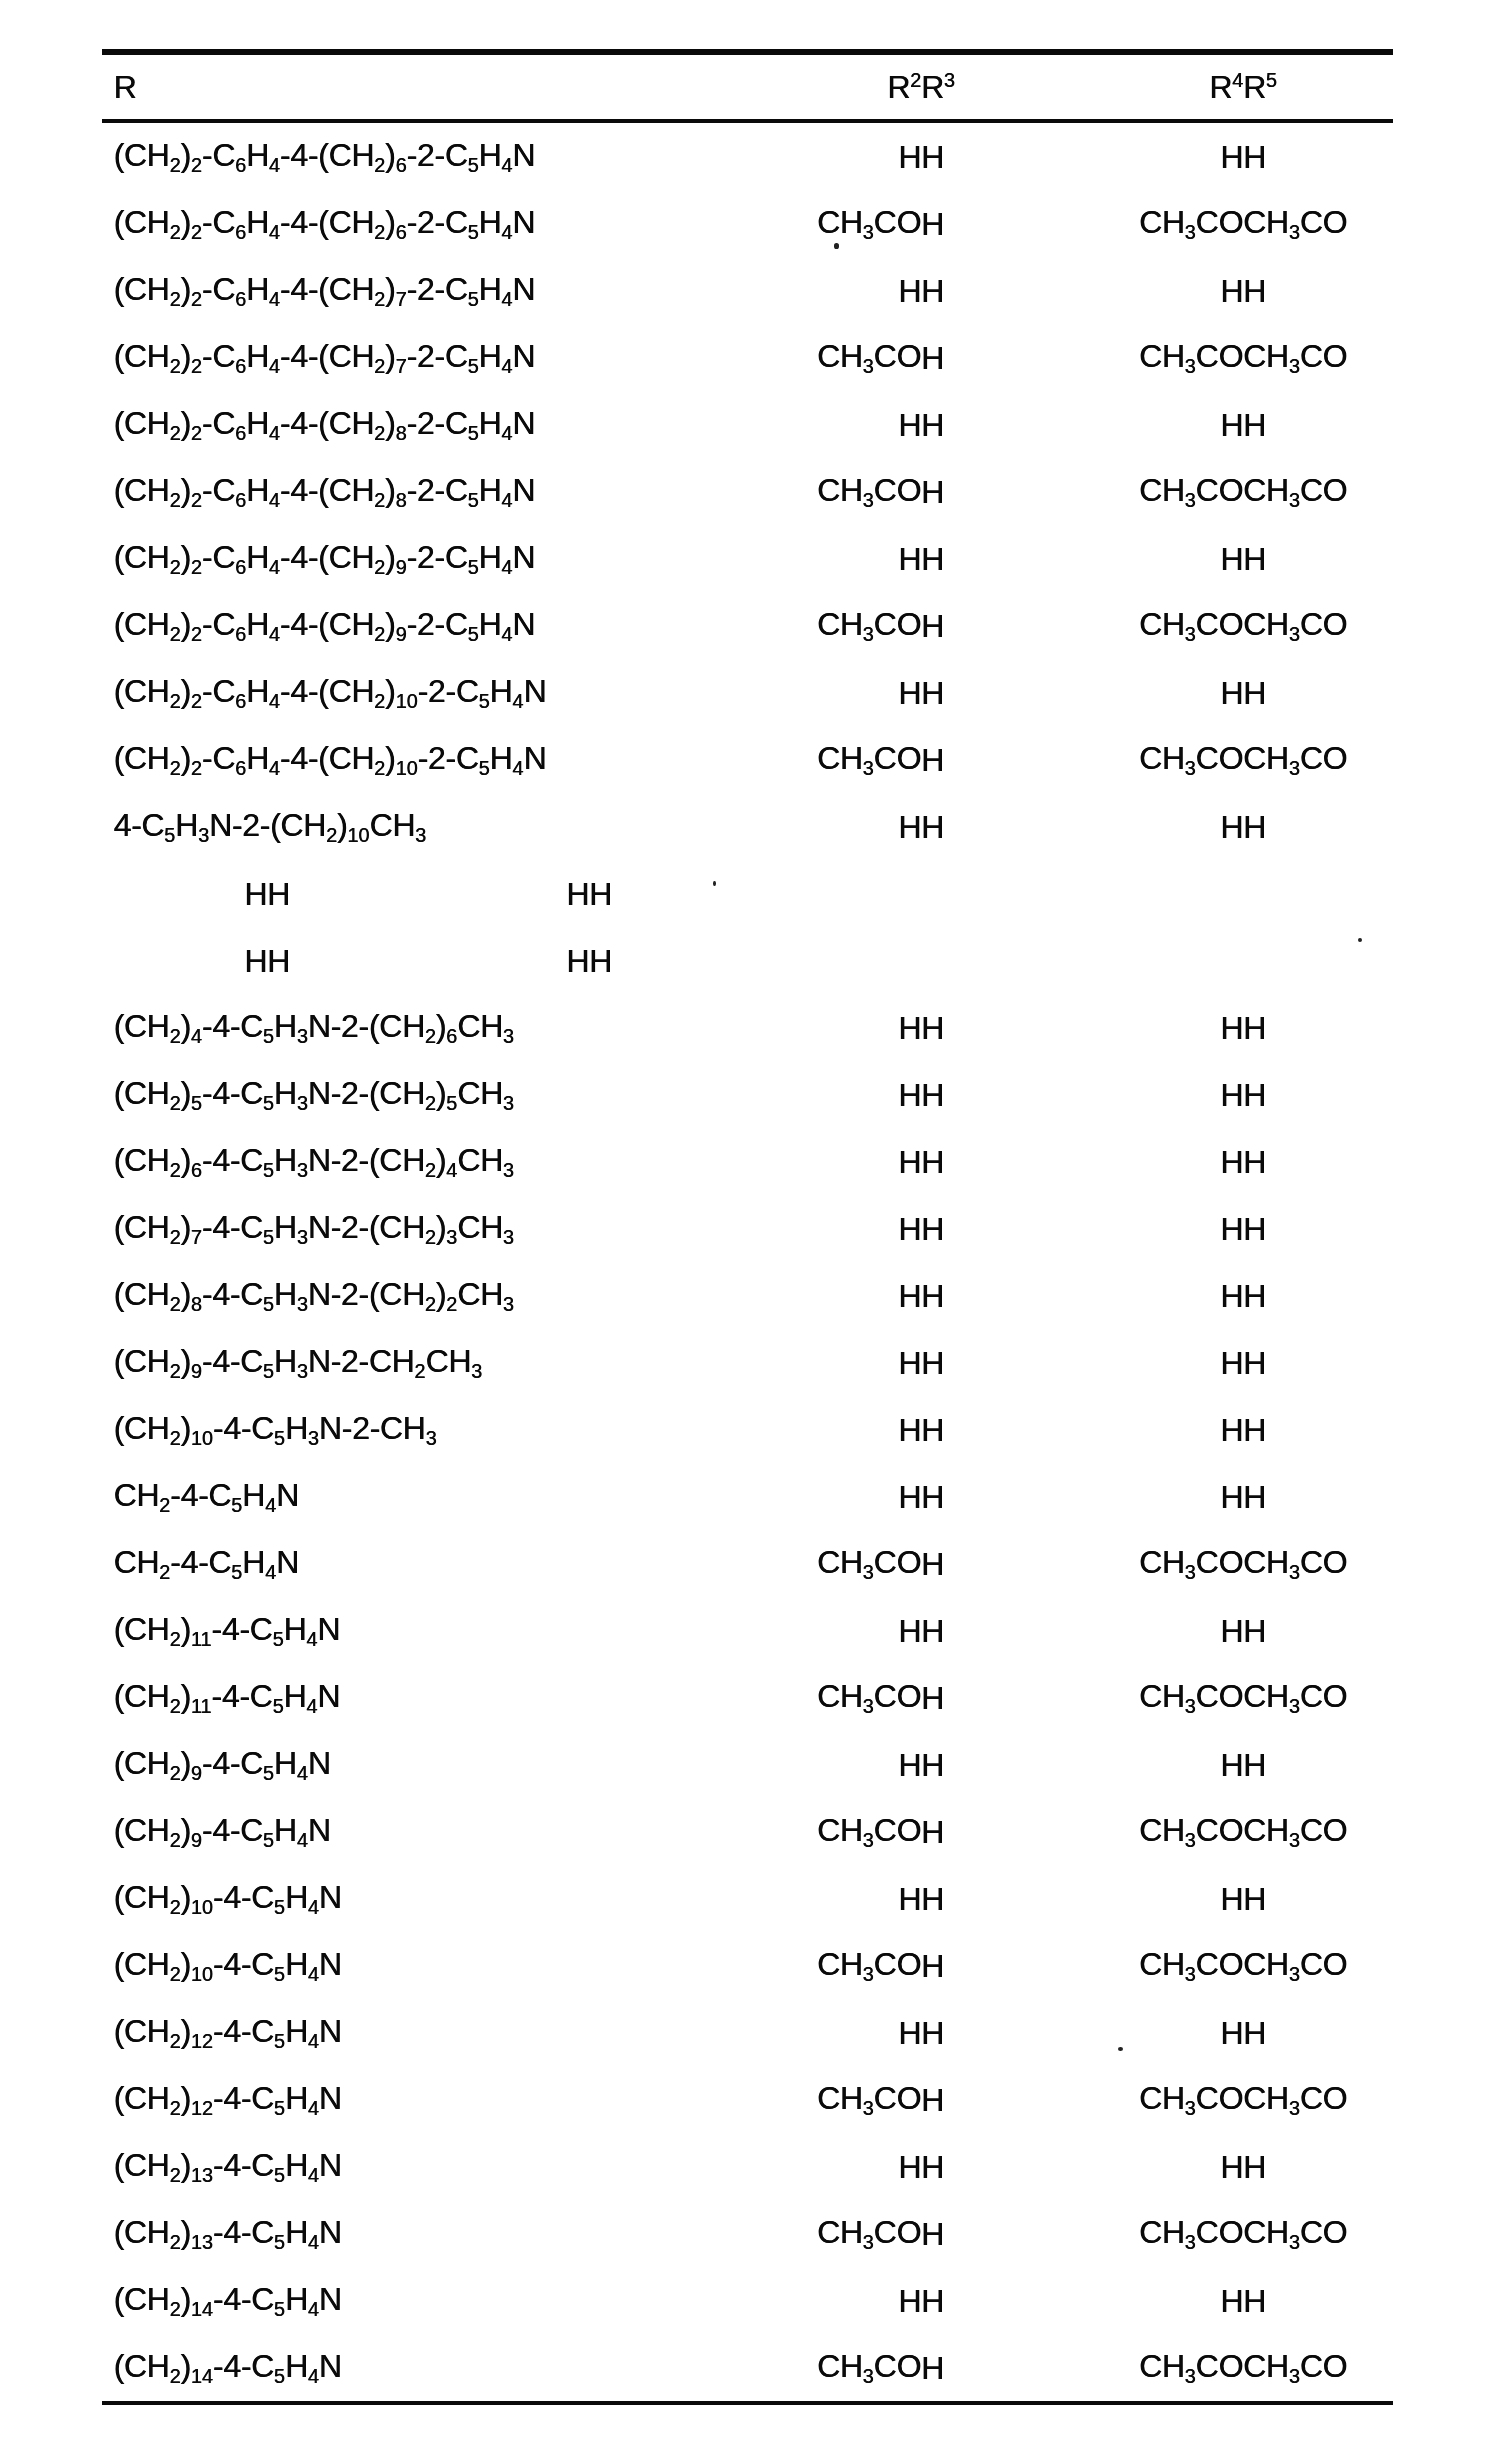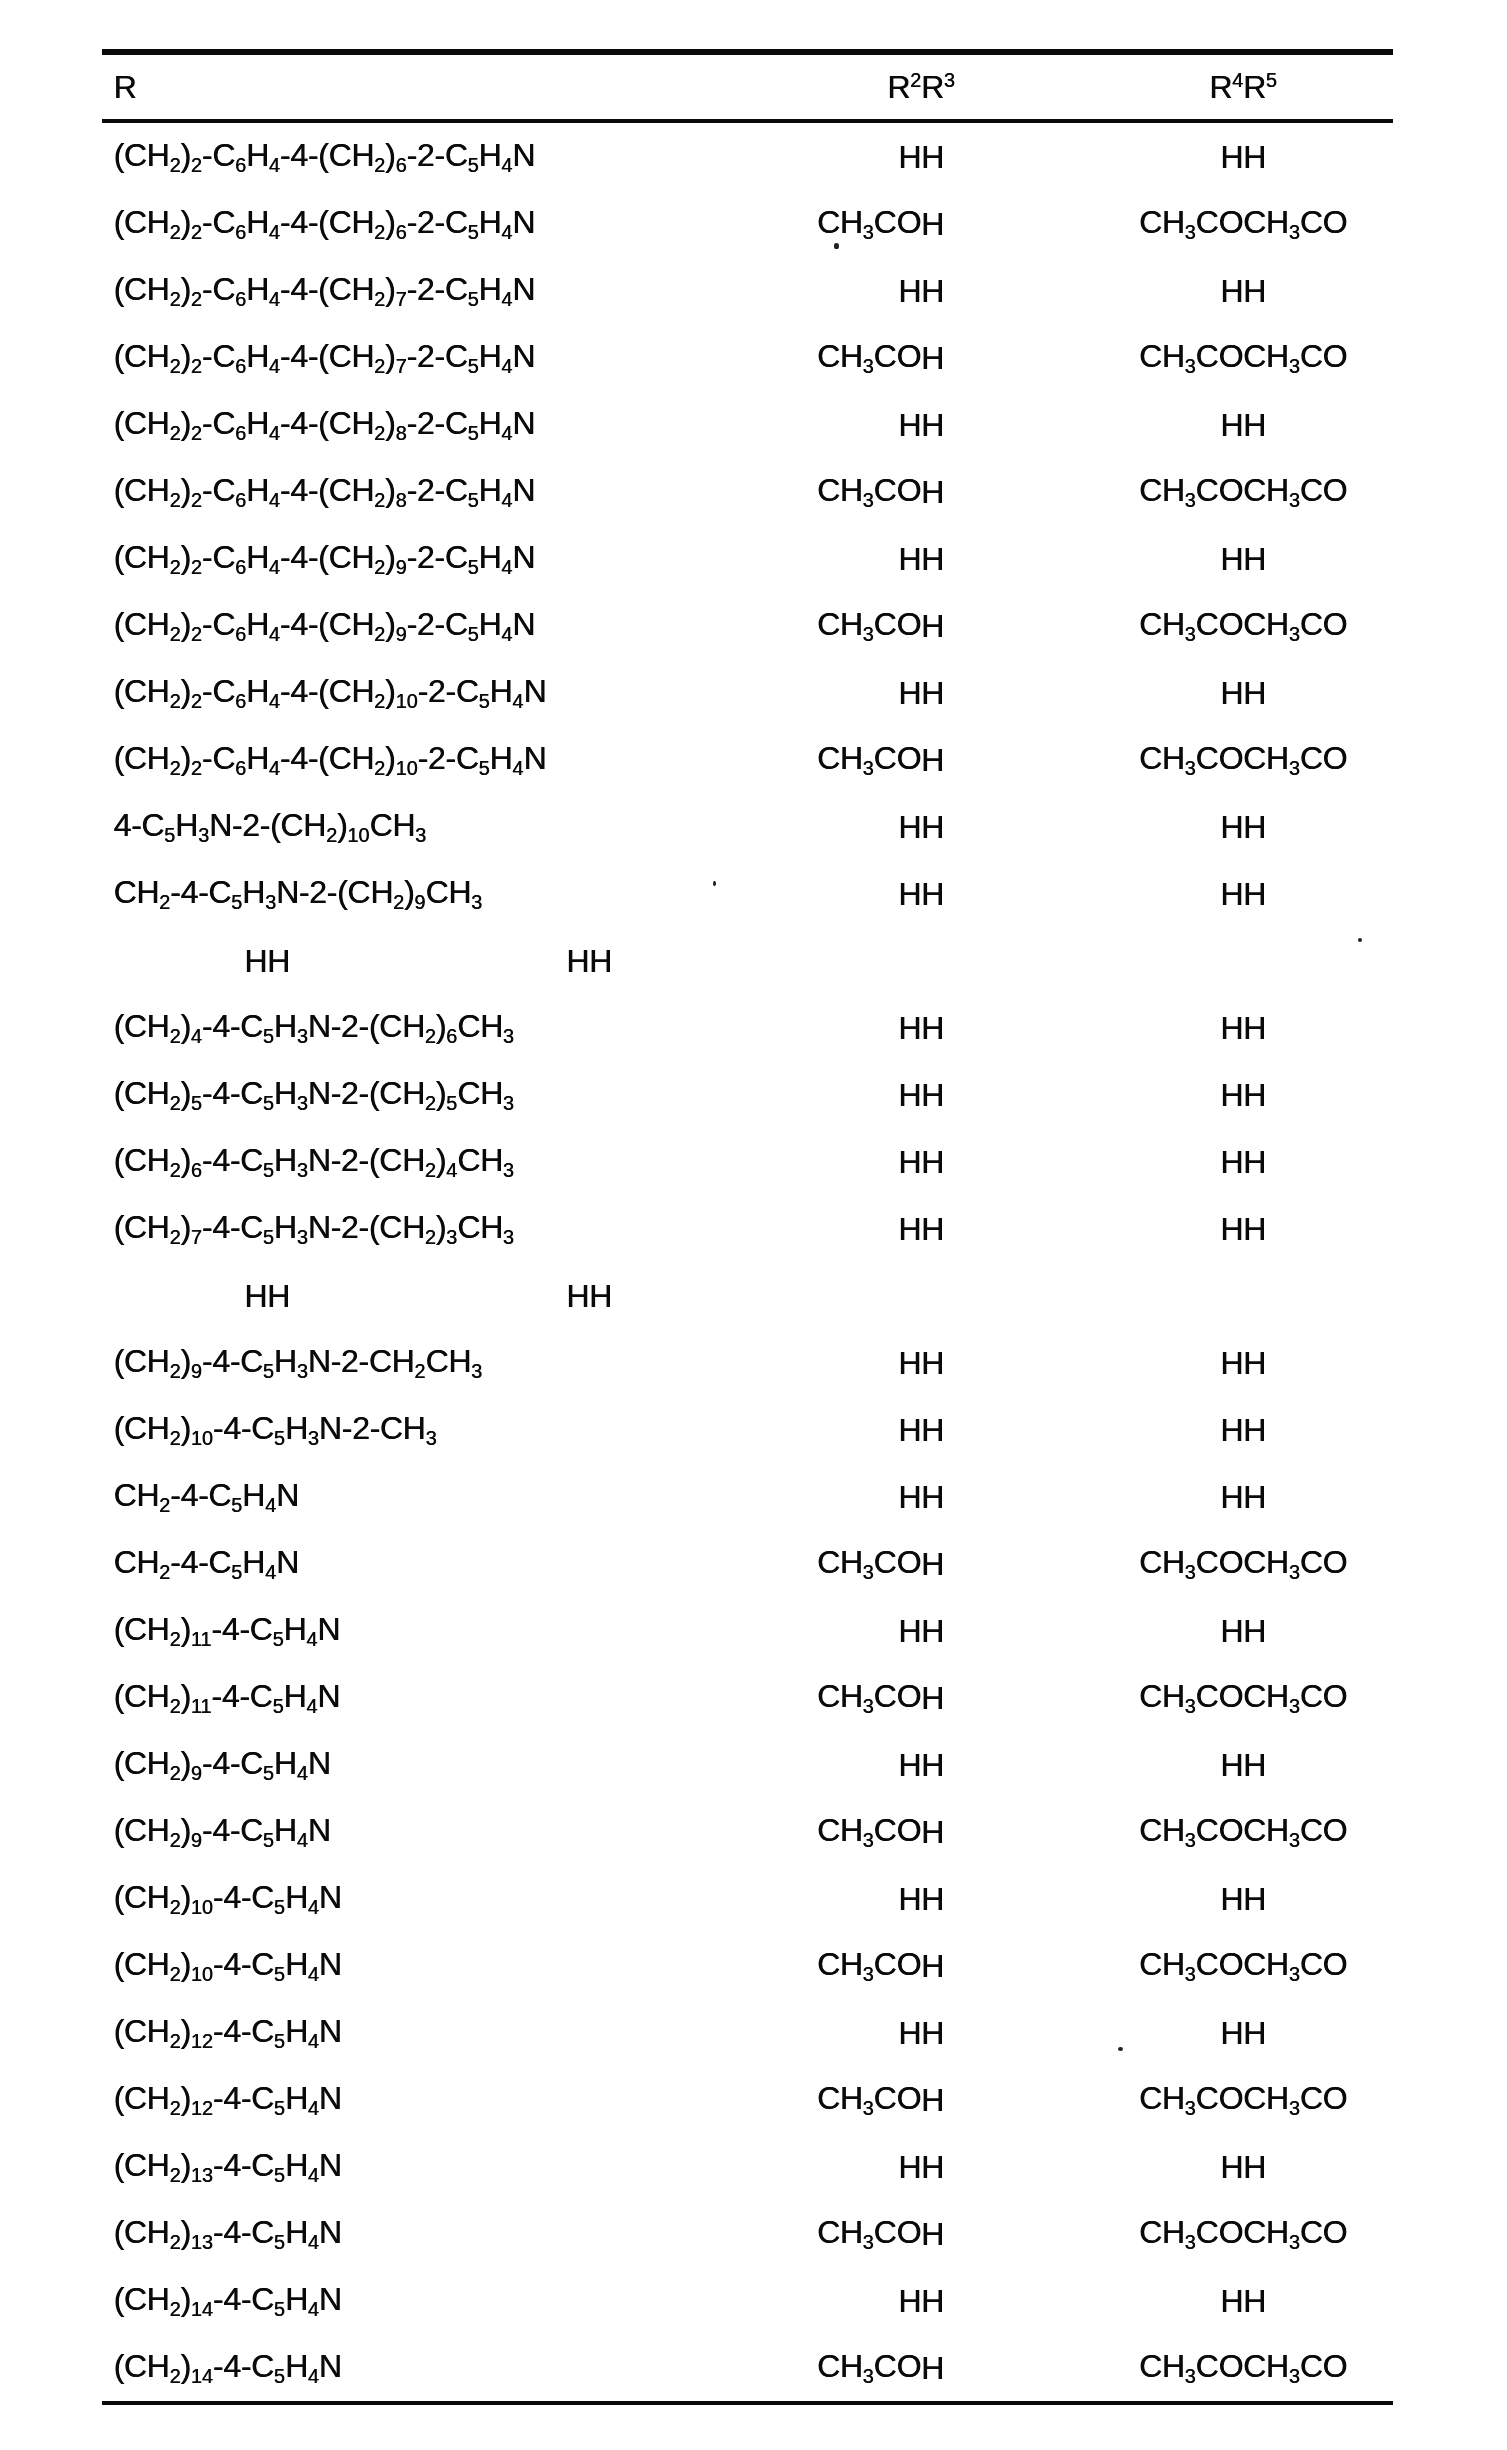--- a/index.html
+++ b/index.html
@@ -130,21 +130,20 @@
 
   <div class="row">
     <div class="cell r">4-C<sub>5</sub>H<sub>3</sub>N-2-(CH<sub>2</sub>)<sub>10</sub>CH<sub>3</sub></div>
     <div class="cell c2">H</div>
     <div class="cell c3">H</div>
     <div class="cell c4">H</div>
     <div class="cell c5">H</div>
   </div>
 
   <div class="row">
-    <div class="cell r">CH<sub>2</sub>-4-C<sub>5</sub>H<sub>3</sub>N-2-(CH<sub>2</sub>)<sub>9</sub>CH<sub>3</sub></div>
     <div class="cell c2">H</div>
     <div class="cell c3">H</div>
     <div class="cell c4">H</div>
     <div class="cell c5">H</div>
   </div>
 
   <div class="row">
     <div class="cell c2">H</div>
     <div class="cell c3">H</div>
     <div class="cell c4">H</div>
@@ -177,20 +176,21 @@
 
   <div class="row">
     <div class="cell r">(CH<sub>2</sub>)<sub>7</sub>-4-C<sub>5</sub>H<sub>3</sub>N-2-(CH<sub>2</sub>)<sub>3</sub>CH<sub>3</sub></div>
     <div class="cell c2">H</div>
     <div class="cell c3">H</div>
     <div class="cell c4">H</div>
     <div class="cell c5">H</div>
   </div>
 
   <div class="row">
+    <div class="cell r">(CH<sub>2</sub>)<sub>8</sub>-4-C<sub>5</sub>H<sub>3</sub>N-2-(CH<sub>2</sub>)<sub>2</sub>CH<sub>3</sub></div>
     <div class="cell c2">H</div>
     <div class="cell c3">H</div>
     <div class="cell c4">H</div>
     <div class="cell c5">H</div>
   </div>
 
   <div class="row">
     <div class="cell r">(CH<sub>2</sub>)<sub>9</sub>-4-C<sub>5</sub>H<sub>3</sub>N-2-CH<sub>2</sub>CH<sub>3</sub></div>
     <div class="cell c2">H</div>
     <div class="cell c3">H</div>

